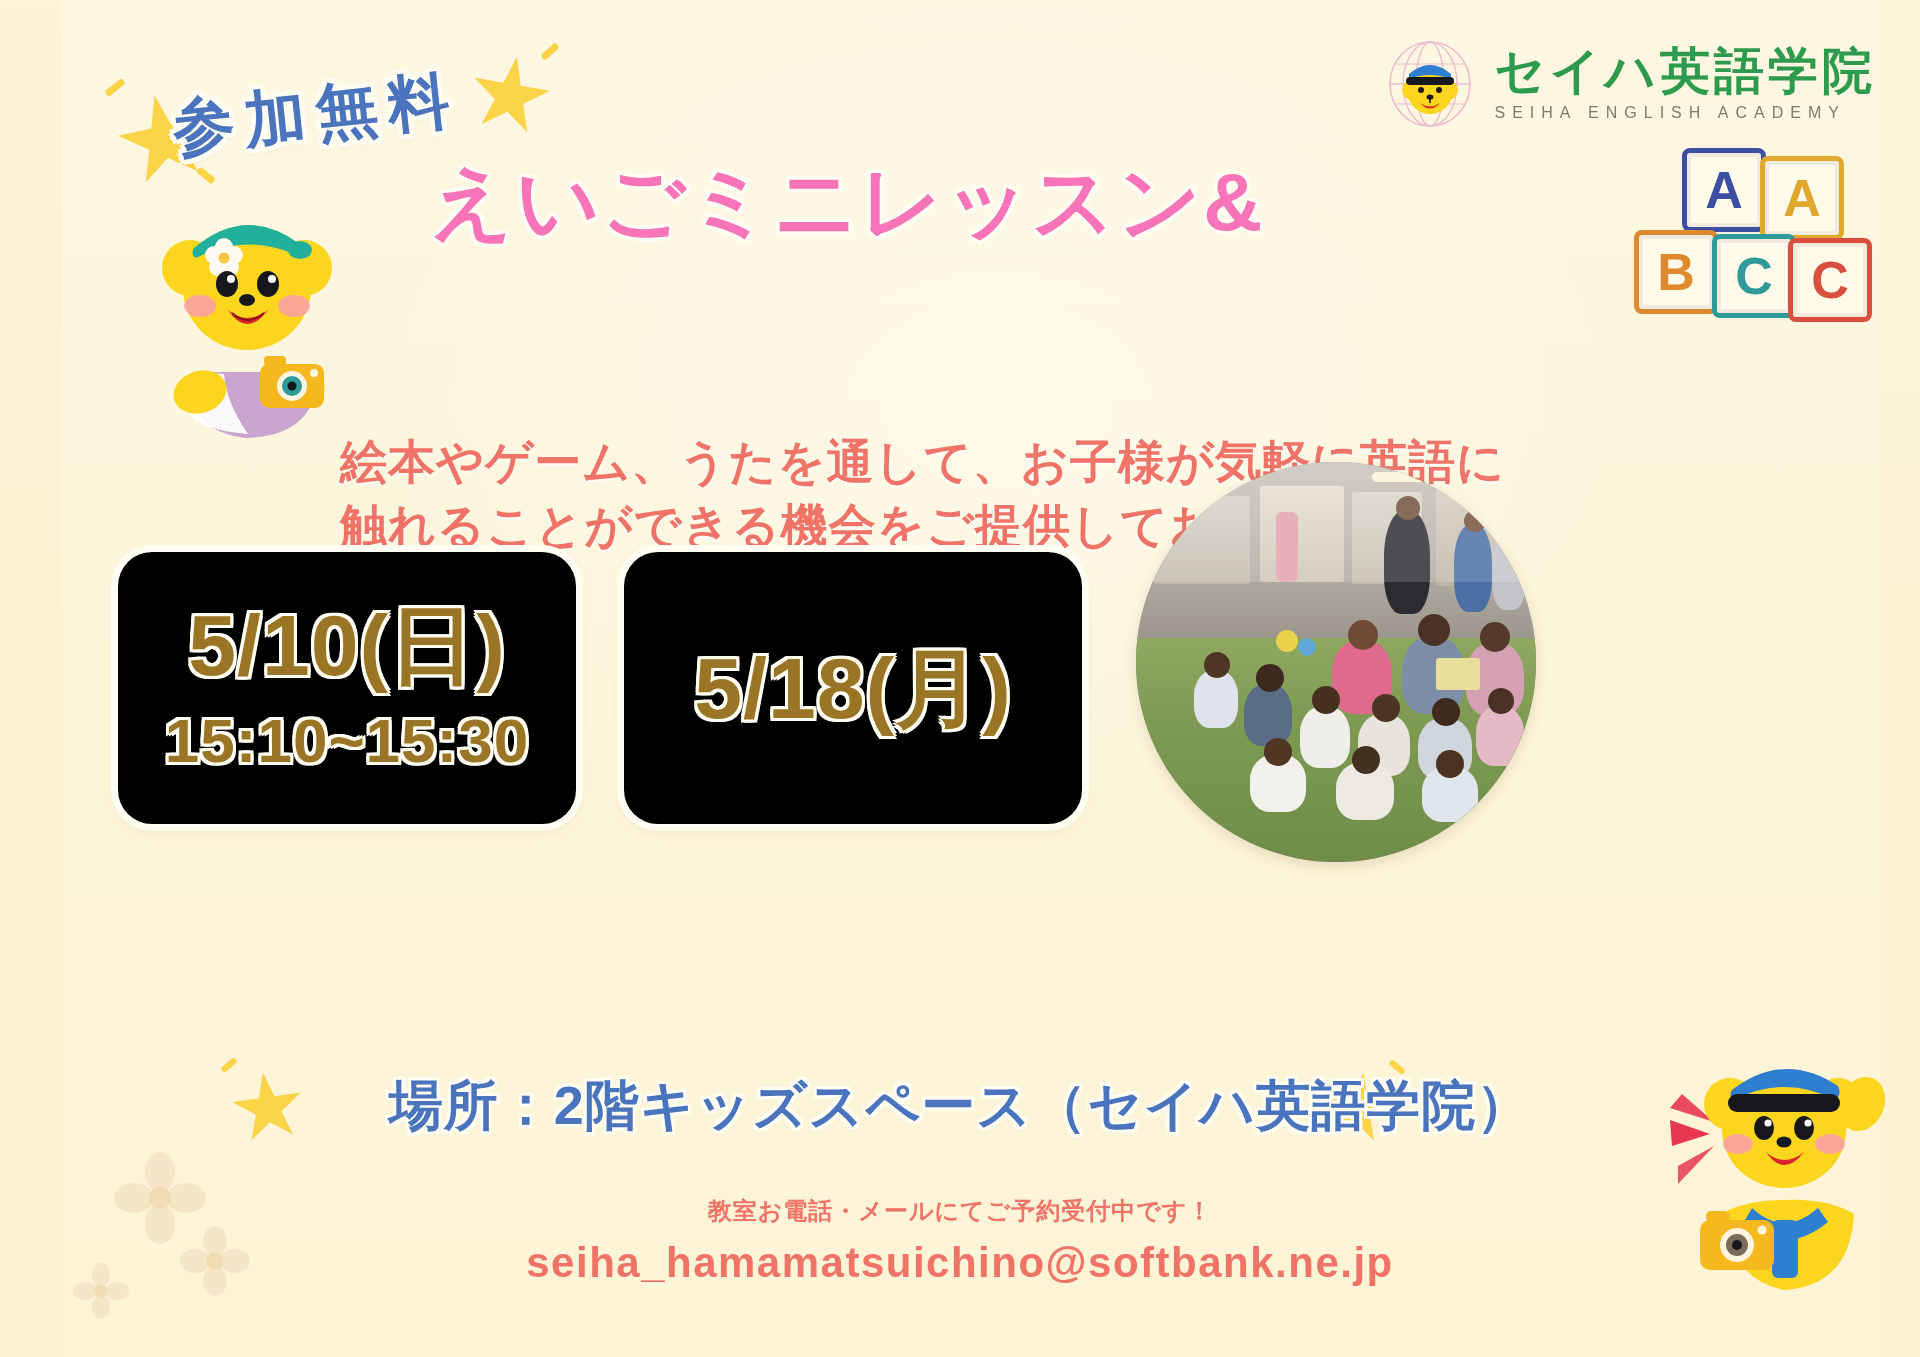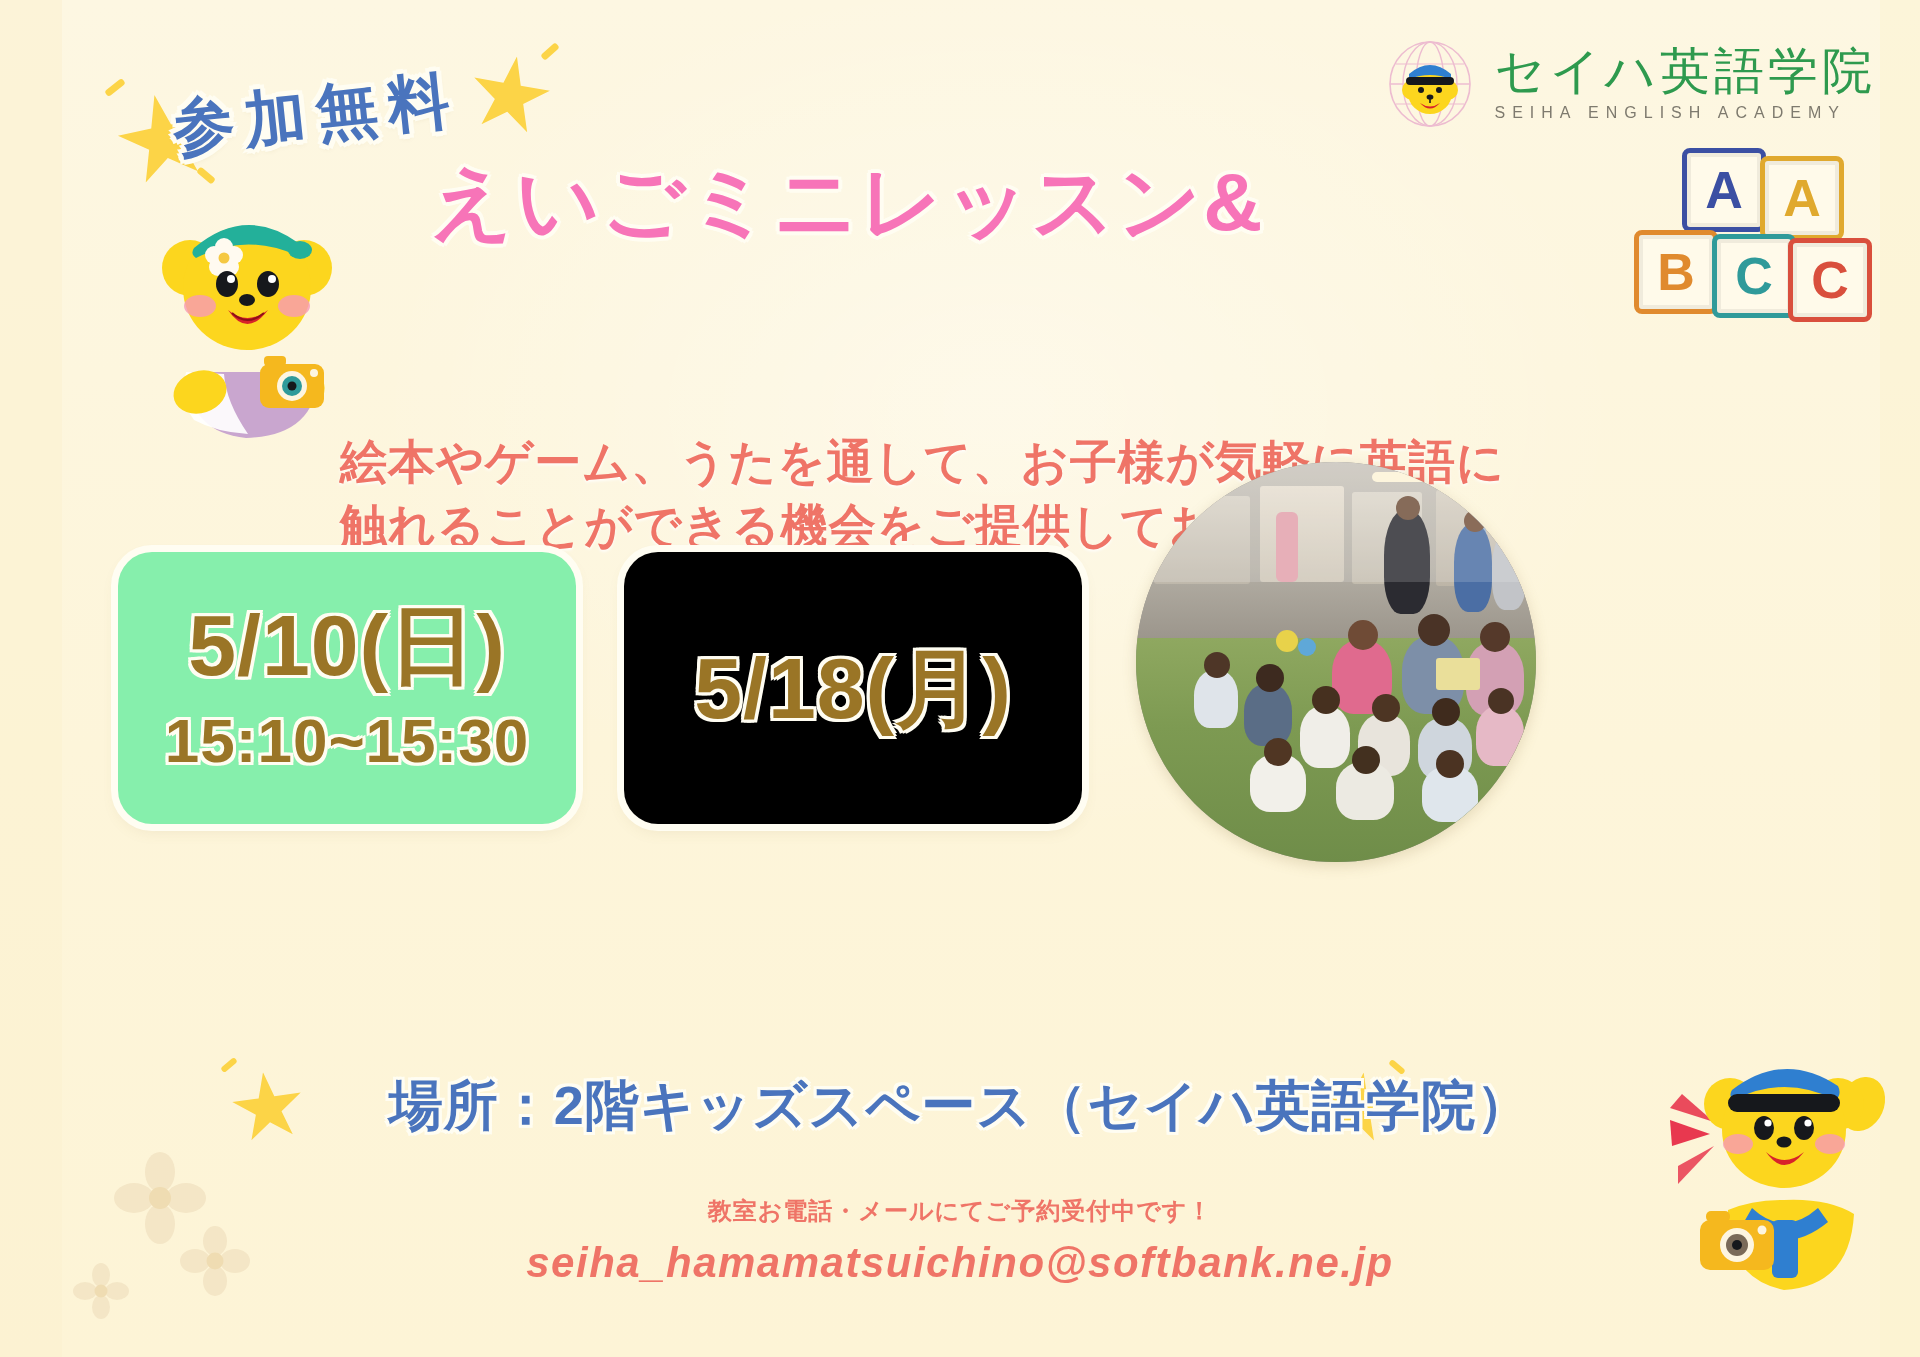--- a/index.html
+++ b/index.html
@@ -74,21 +74,21 @@
 
   
   #cards { position:absolute; left:118px; top:552px; display:flex; gap:48px; }
   .date-card {
     width:458px; height:272px;
     border-radius:34px;
     display:flex; flex-direction:column;
     align-items:center; justify-content:center;
     box-shadow: 0 0 0 7px #fffdf2, 0 6px 16px rgba(150,130,80,.14);
   }
-  .date-card.purple { background:#86efac; }
+  .date-card.purple { background:#000000; }
   .date-card.blue   { background:#000000; }
   .date-big {
     font-size:86px; font-weight:bold; color:#9a7526; letter-spacing:1px;
     line-height:1.05; white-space:nowrap;
     text-shadow:
       -3px -3px 0 #fffdf2, 3px -3px 0 #fffdf2, -3px 3px 0 #fffdf2, 3px 3px 0 #fffdf2,
       0 -3px 0 #fffdf2, 0 3px 0 #fffdf2, -3px 0 0 #fffdf2, 3px 0 0 #fffdf2;
   }
   .date-time {
     margin-top:14px;
@@ -129,28 +129,28 @@
       0 -3px 0 #fffdf2, 0 3px 0 #fffdf2, -3px 0 0 #fffdf2, 3px 0 0 #fffdf2;
   }
 
   
   #contact-block { position:absolute; left:0; right:0; top:1195px; text-align:center; }
   #contact-note {
     font-size:24px; font-weight:bold; color:#ef7467; letter-spacing:1px;
   }
   #contact-email {
     margin-top:12px;
-    font-size:42px; font-weight:bold; color:#ef7467; letter-spacing:1.5px;font-style:italic;
+    font-size:42px; font-weight:bold; color:#ef7467; letter-spacing:1.5px;
   }
 
   
   #logo { position:absolute; right:44px; top:38px; display:flex; align-items:center; gap:18px; }
   #logo-globe { position:relative; width:92px; height:92px; }
   #logo-text-wrap { display:flex; flex-direction:column; }
-  #logo-jp { font-size:50px; font-weight:normal; color:#2e9a4e; letter-spacing:4px; line-height:1; }
+  #logo-jp { font-size:50px; font-weight:bold; color:#2e9a4e; letter-spacing:4px; line-height:1; }
   #logo-en { margin-top:8px; font-size:16px; color:#7e7a6e; letter-spacing:7px; }
 
   
   #abc-blocks { position:absolute; right:52px; top:148px; width:240px; height:200px; }
   .cube {
     position:absolute; border-radius:8px; background:#fffaea;
     display:flex; align-items:center; justify-content:center;
     font-size:52px; font-weight:bold;
     box-shadow: inset 0 0 0 4px rgba(0,0,0,.06);
   }

